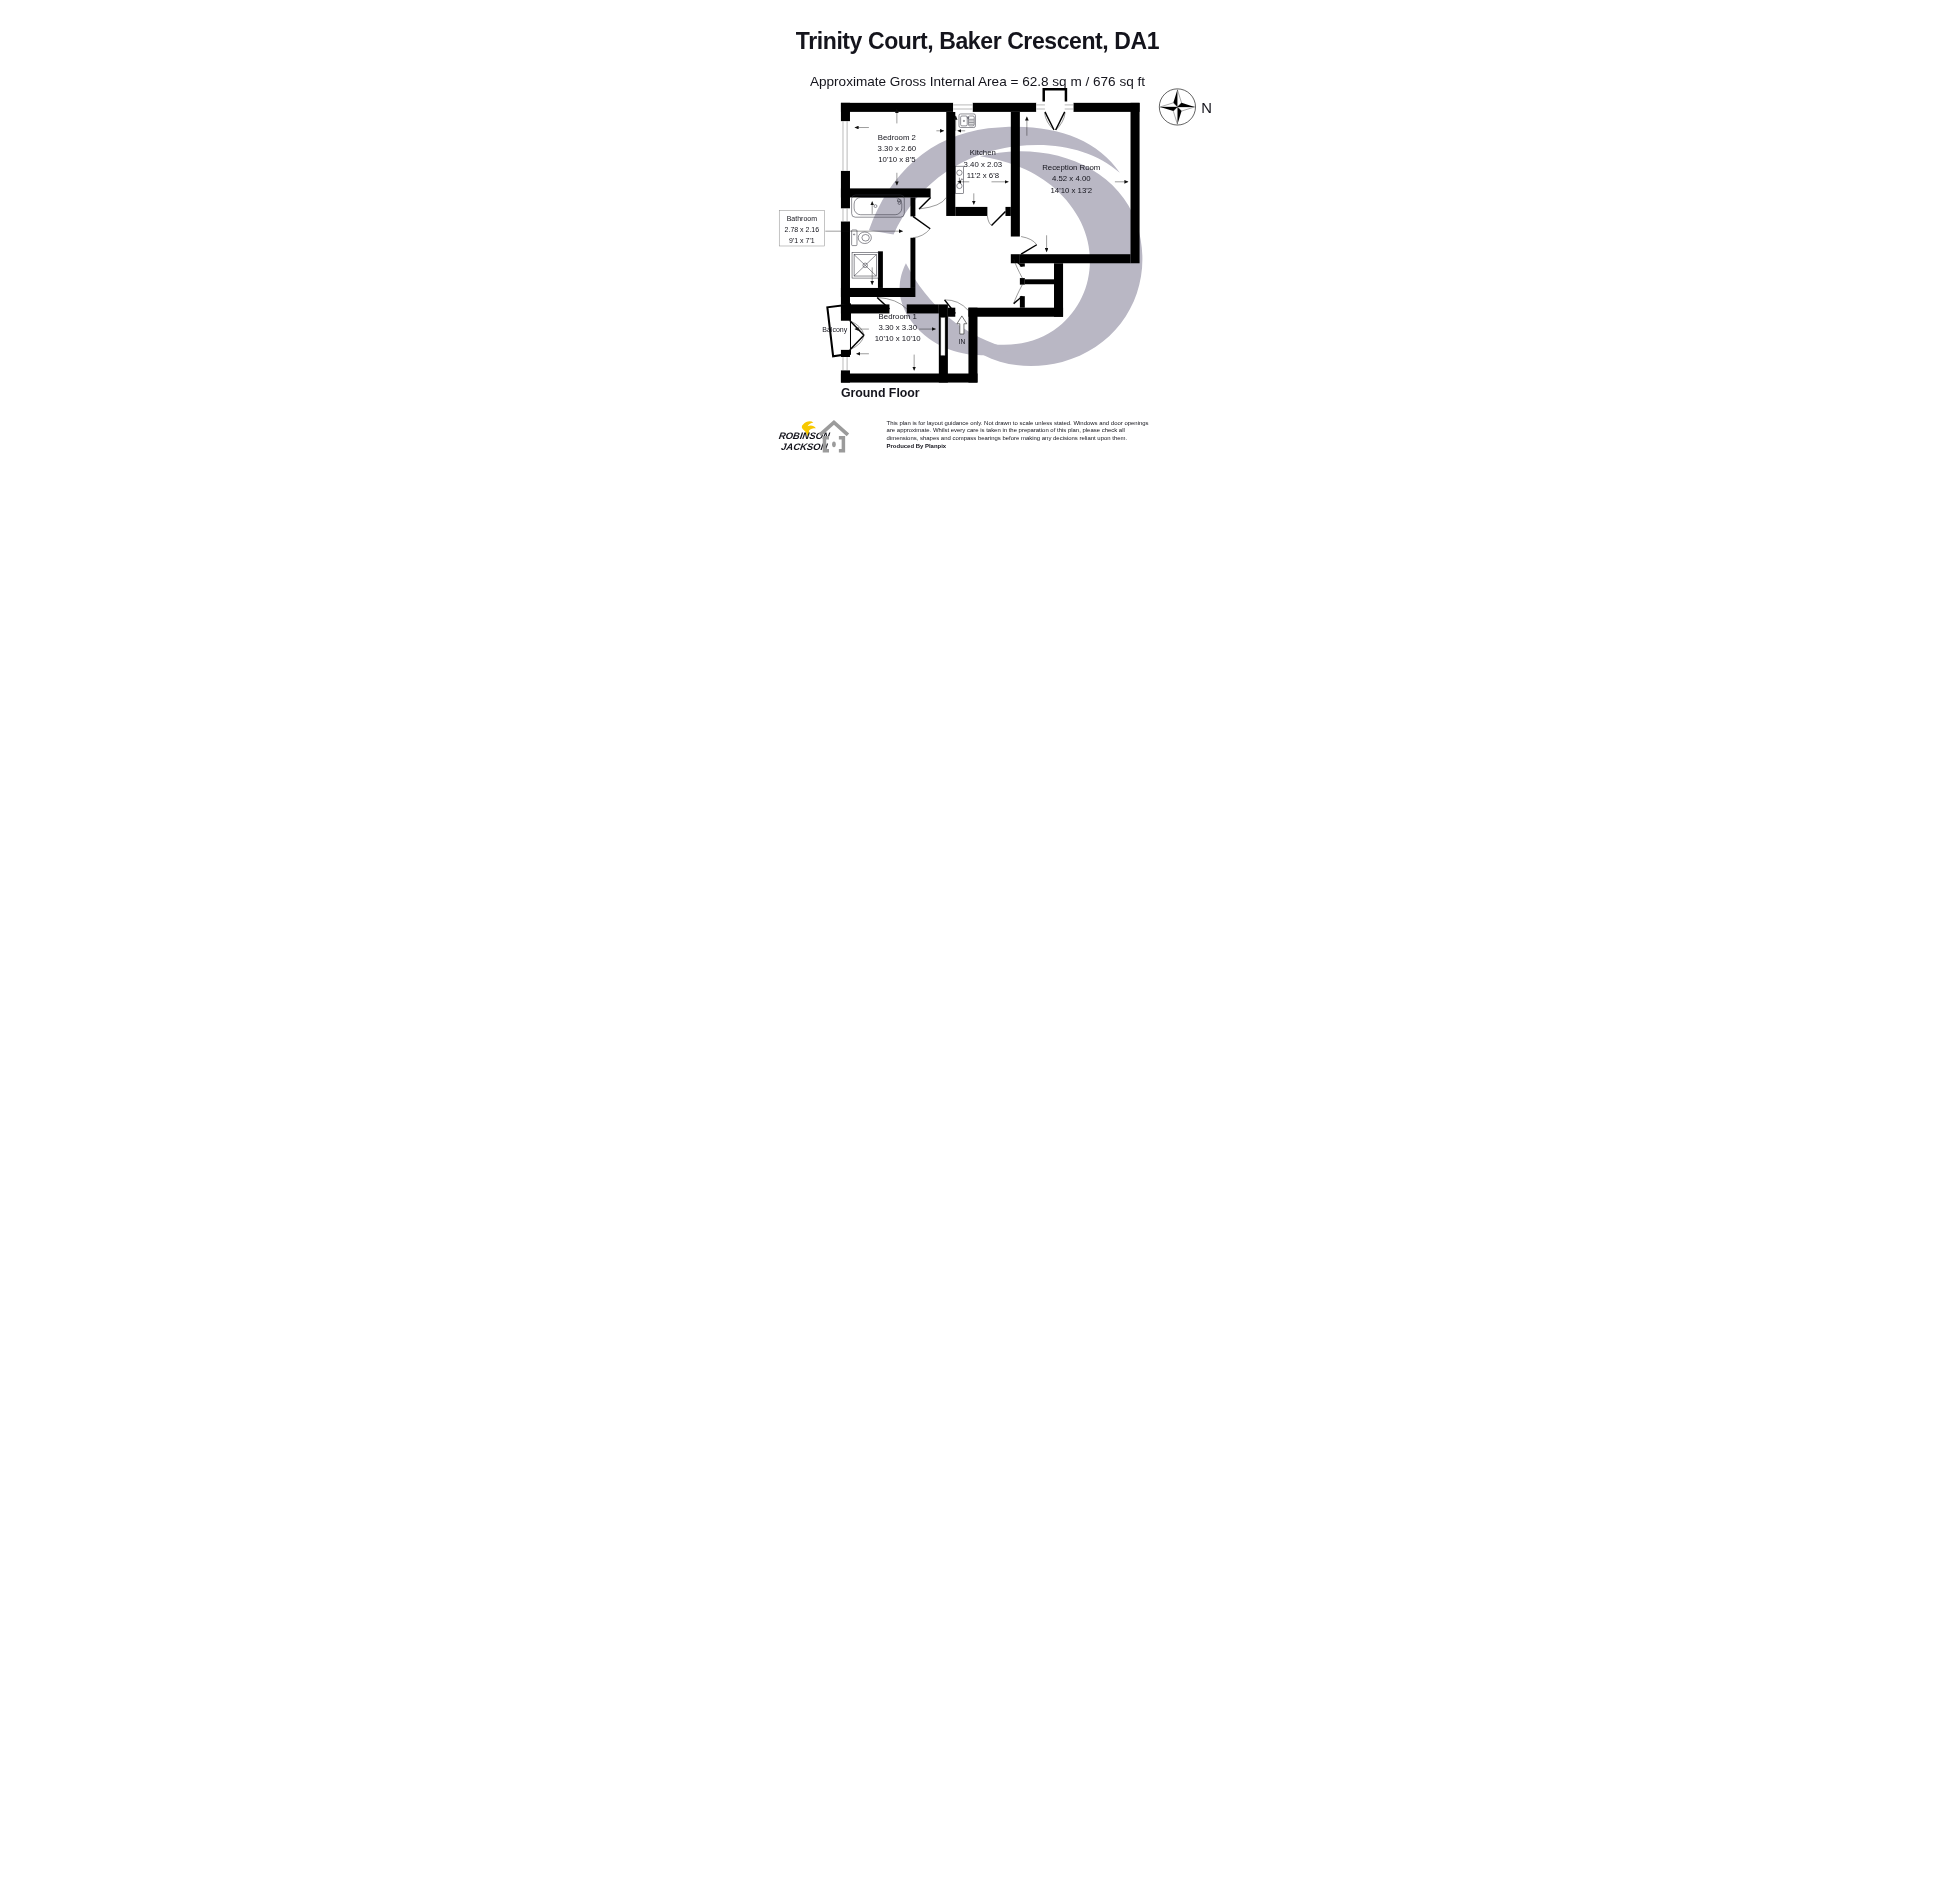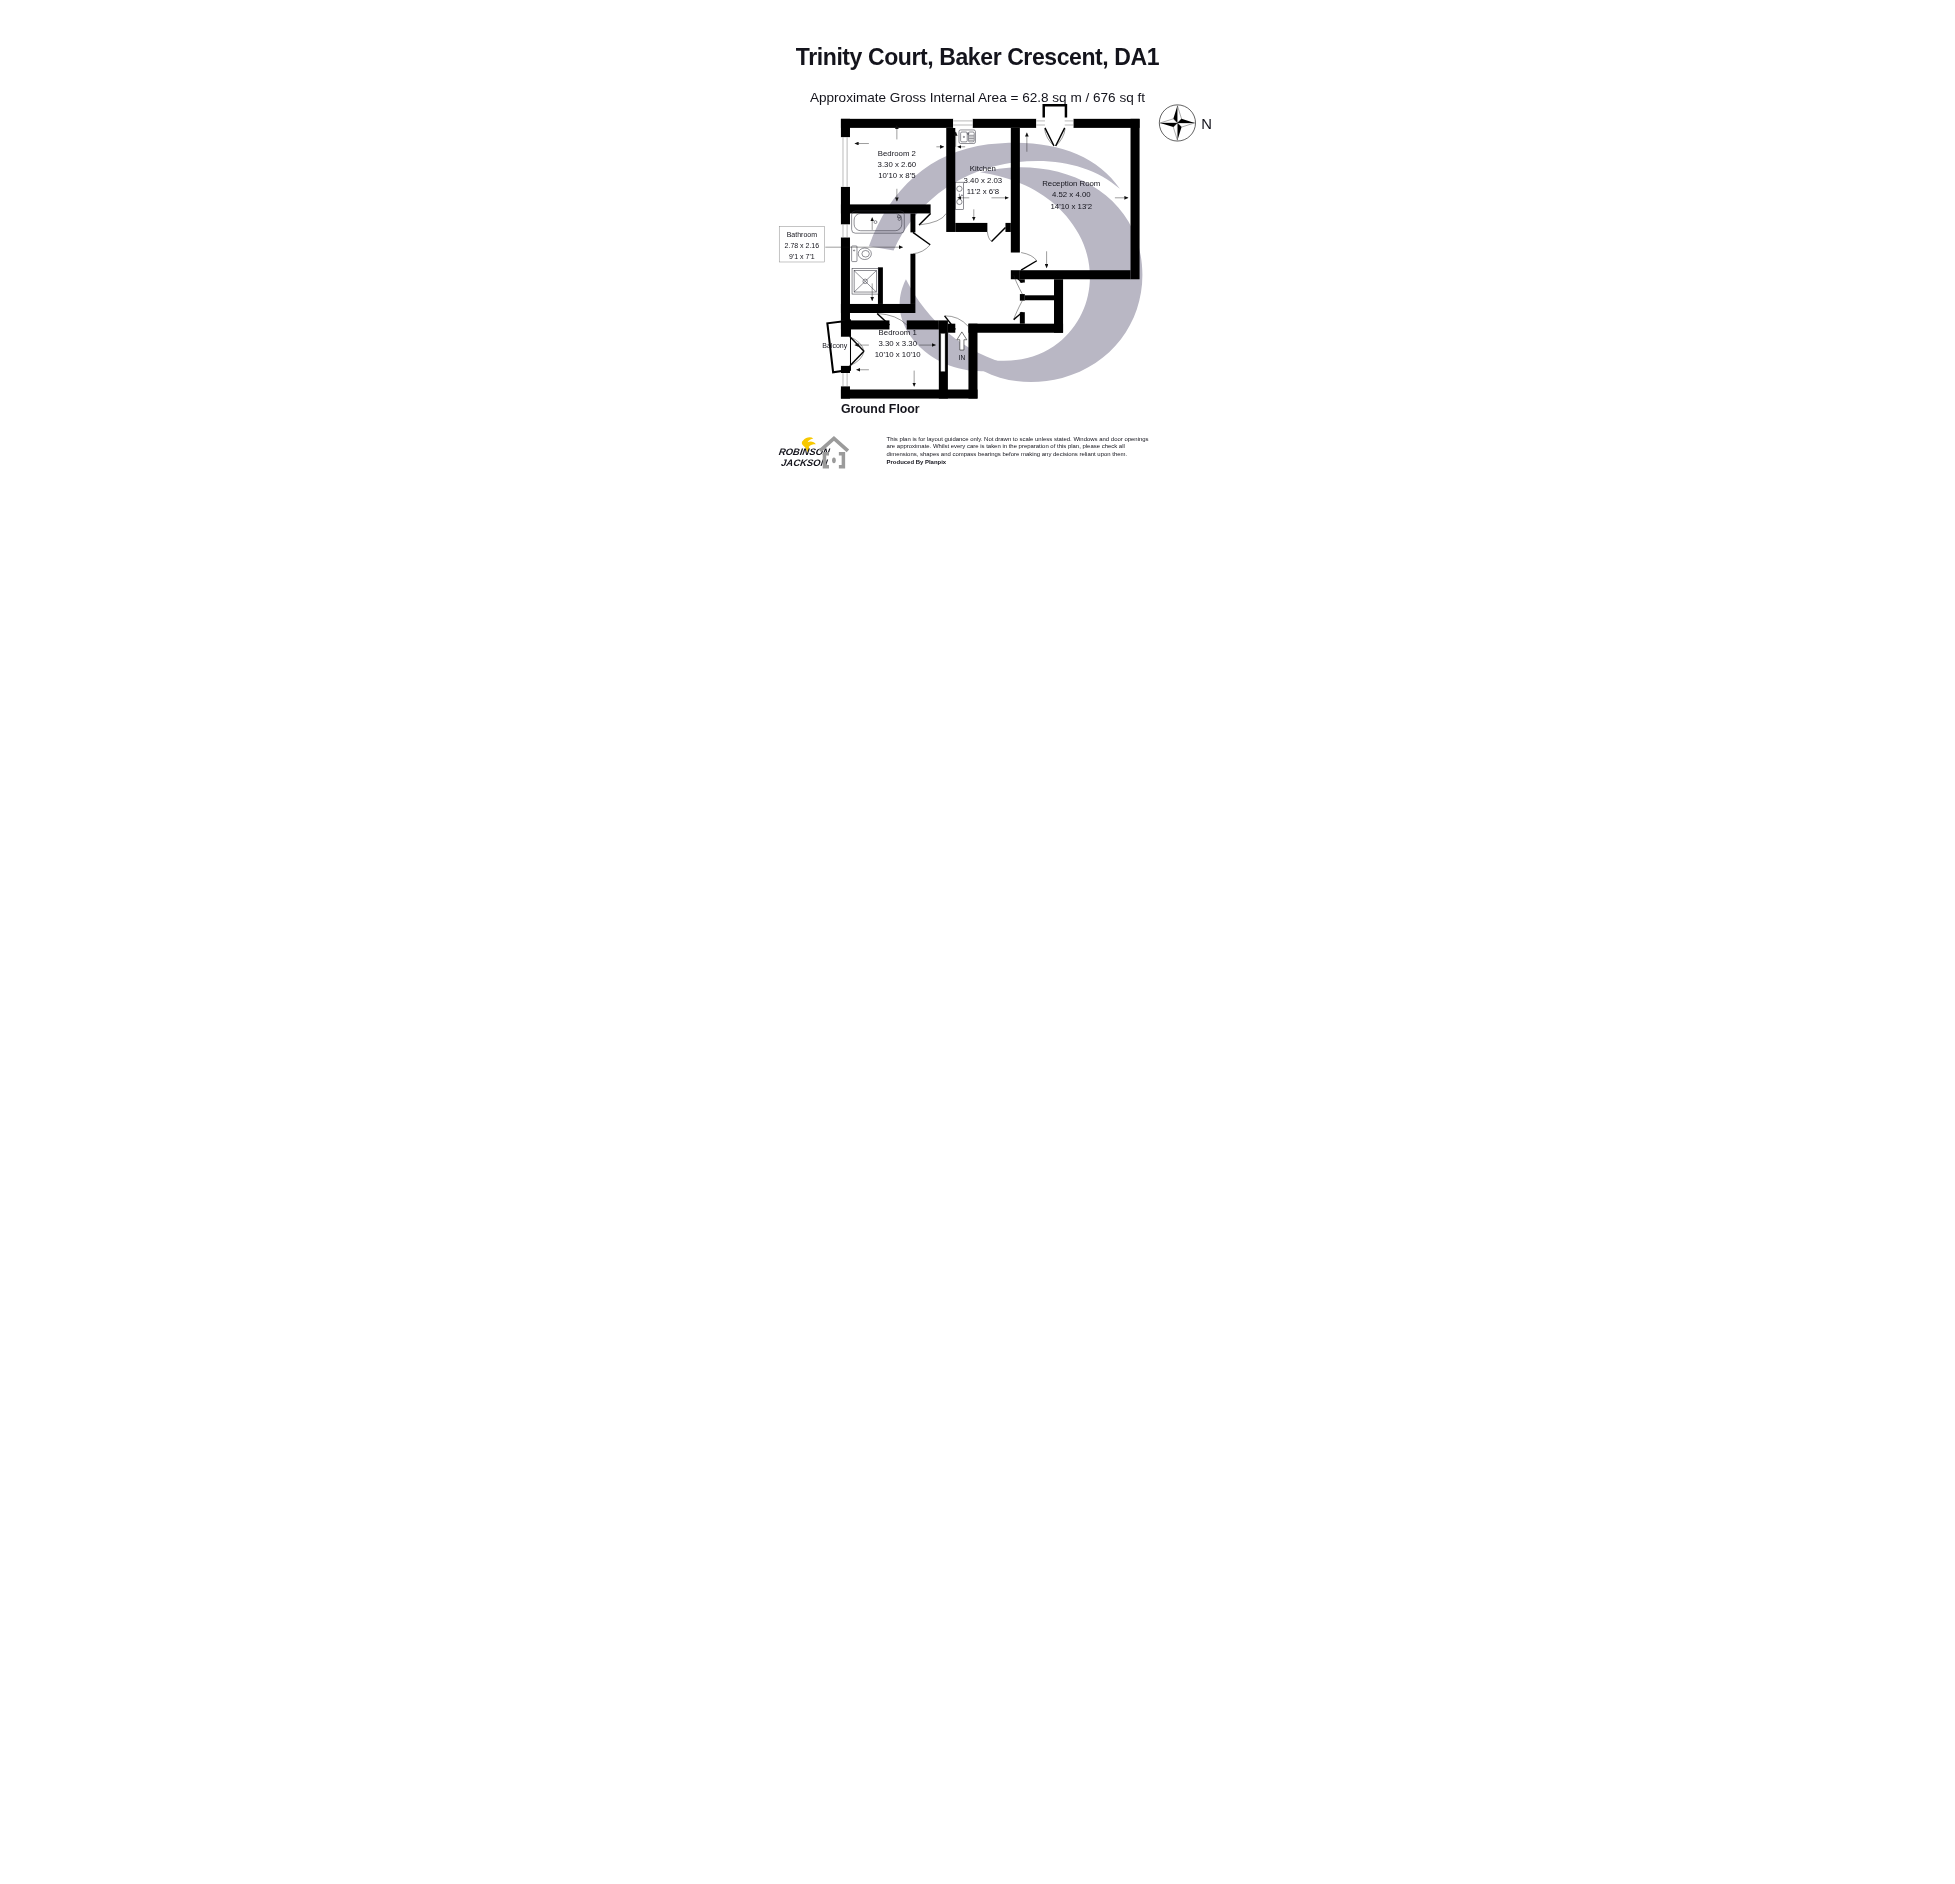--- a/index.html
+++ b/index.html
@@ -1,17 +1,17 @@
 <!DOCTYPE html>
 <html style="font-size:6.6px"><head>
 <meta charset="utf-8">
 <style>
   html,body{margin:0;padding:0;background:#ffffff;}
   body{font-family:"Liberation Sans", sans-serif;}
-  .page{width:489px;height:471px;position:relative;background:#fff;margin:16px auto;}
+  .page{width:489px;height:471px;position:relative;background:#fff;margin:0 auto;}
   svg{display:block;}
   text{fill:#14141c;}
   .title-t{font-size:56px;font-weight:bold;letter-spacing:-1px;}
   .sub-t{font-size:33px;}
   .room-t{font-size:19px;}
   .call-t{font-size:17px;}
   .balc-t{font-size:17px;}
   .in-t{font-size:16px;}
   .n-t{font-size:36px;}
   .gf-t{font-size:30px;font-weight:bold;}

